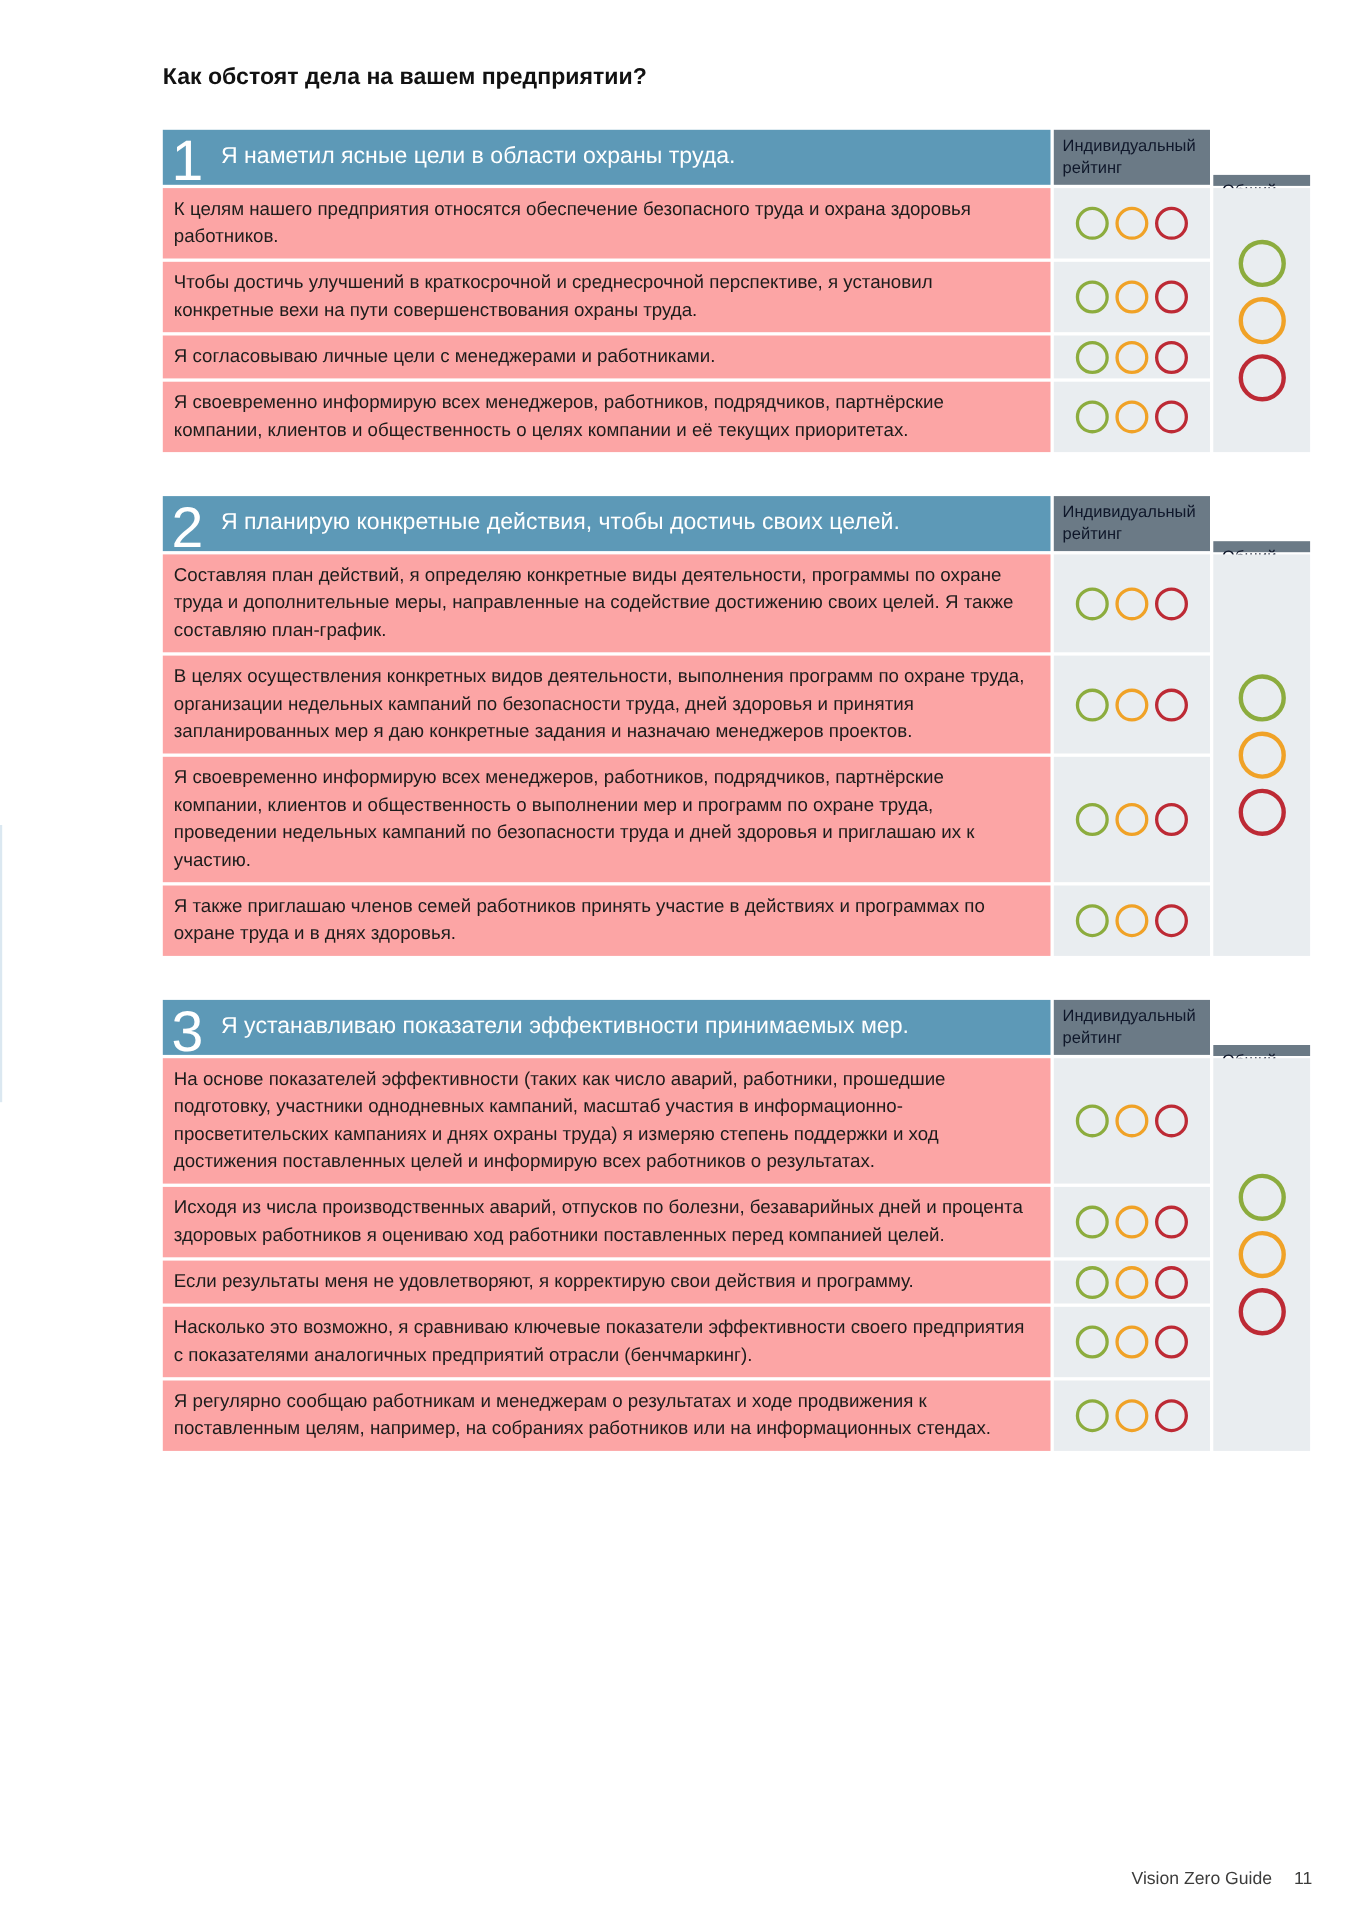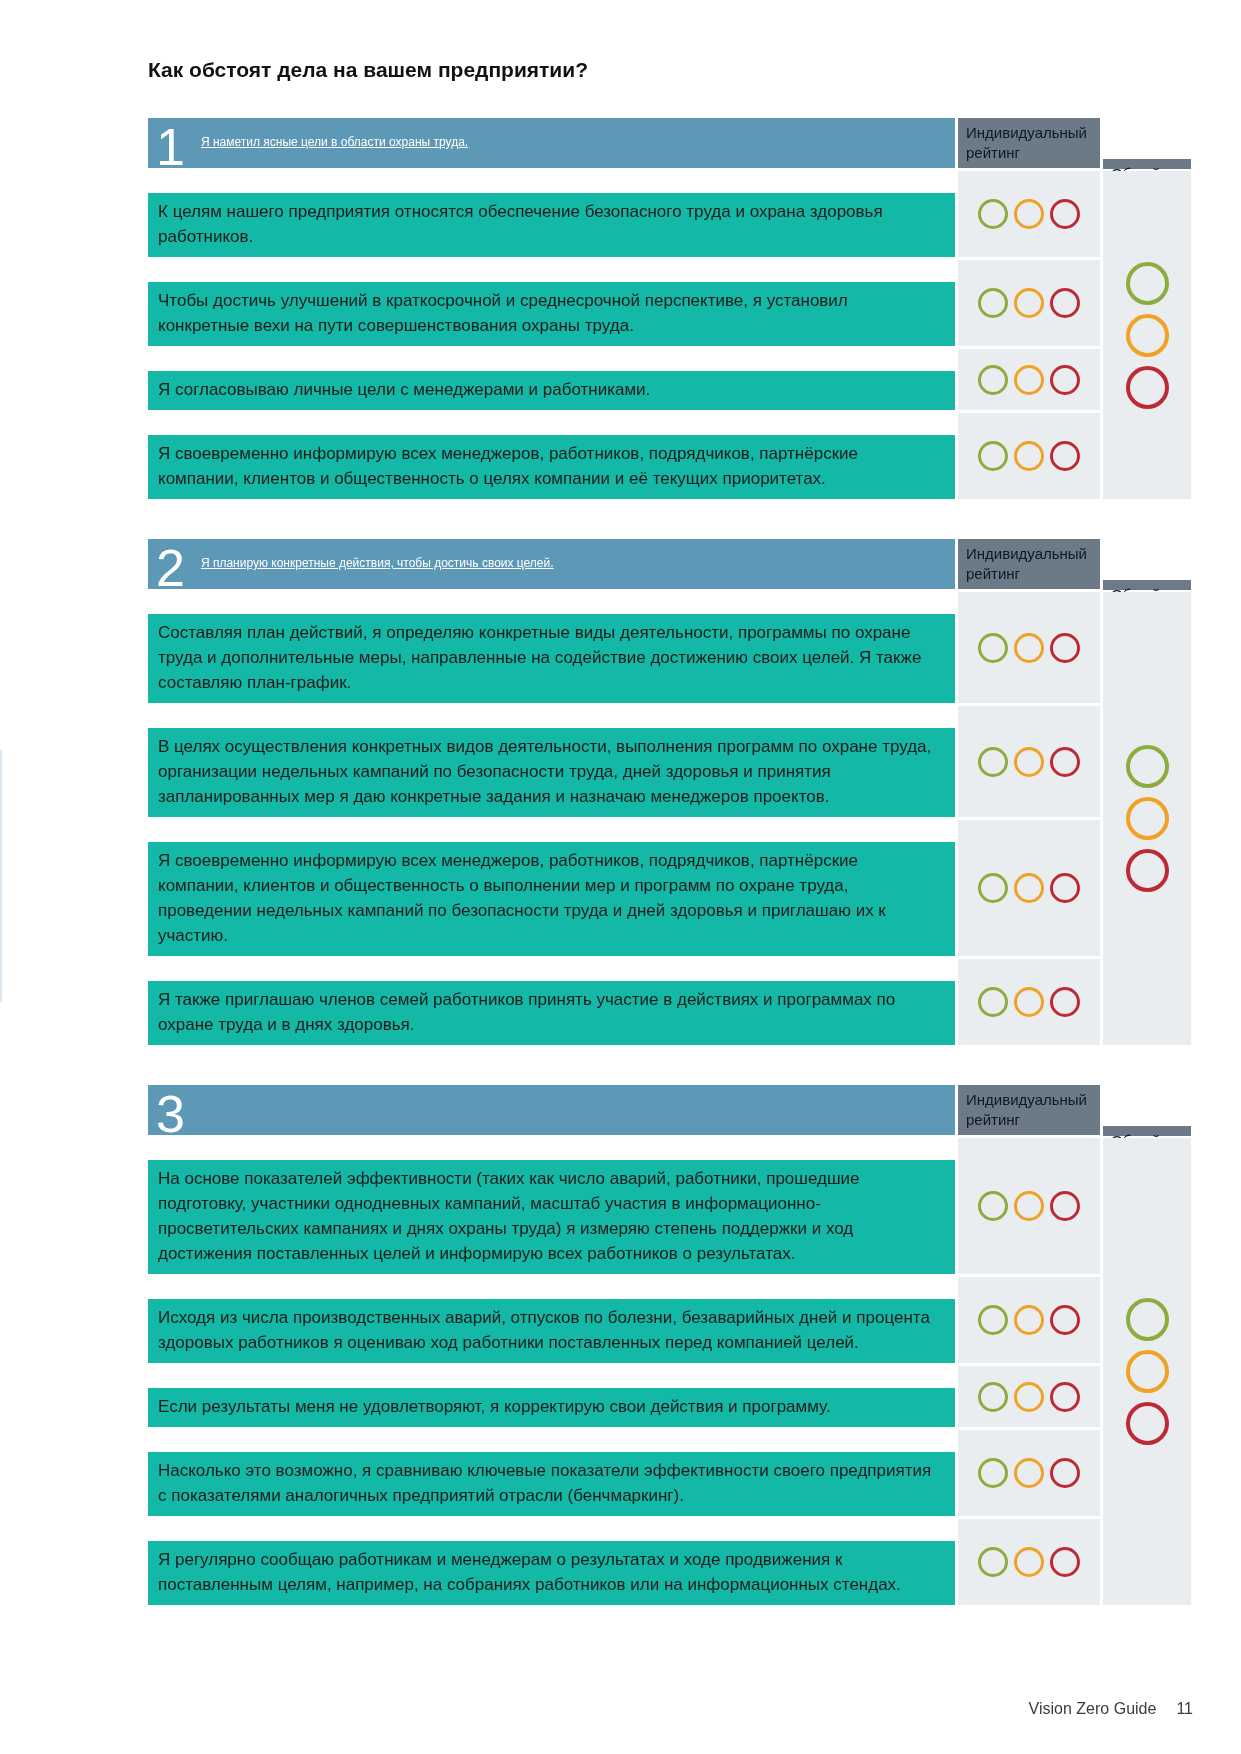--- a/index.html
+++ b/index.html
@@ -43,49 +43,47 @@
     position:relative;
   }
   .head-num {
     font-size:52px;
     line-height:1;
     font-weight:400;
     padding:0 12px 0 8px;
     transform:translateY(4px);
   }
   .head-title {
-    font-size:12px;
+    font-size:21px;
     padding-left:4px;
     transform:translateY(-1px);
-    text-decoration:underline;
   }
   .head-rating {
     background:#6b7a86;
     color:#0f172a;
     font-size:15px;
     line-height:1.3;
     padding:5px 8px;
   }
   .head-ind { flex:0 0 142px; }
   .head-overall { flex:0 0 88px;margin-top:41px; }
   .section-body { display:flex; gap:3px; }
   .rows-col {
     flex:0 0 952px;
     display:flex;
     flex-direction:column;
     gap:3px;
   }
   .row { display:flex; gap:3px; }
   .statement {
     flex:0 0 807px;
-    background:#14b8a6;
+    background:#fca5a5;
     font-size:17px;
     line-height:25px;
     padding:6px 20px 8px 10px;
-    margin-top:22px;
   }
   .ind-cell {
     flex:0 0 142px;
     background:#e9edf0;
     display:flex;
     align-items:center;
     justify-content:center;
     gap:6px;
   }
   .dot {
@@ -235,20 +233,21 @@
             <span class="big-dot" style="border-color: rgb(240, 162, 39);"></span>
             <span class="big-dot" style="border-color: rgb(189, 42, 53);"></span>
           </div>
     </div>
   </section>
 
   <section class="section">
     <div class="section-header">
       <div class="head-main">
         <span class="head-num">3</span>
+        <span class="head-title">Я устанавливаю показатели эффективности принимаемых мер.</span>
       </div>
       <div class="head-rating head-ind">Индивидуальный рейтинг</div>
       <div class="head-rating head-overall">Общий рейтинг</div>
     </div>
     <div class="section-body">
       <div class="rows-col">
   <div class="row">
     <div class="statement">На основе показателей эффективности (таких как число аварий, работники, прошедшие подготовку, участники однодневных кампаний, масштаб участия в информационно-просветительских кампаниях и днях охраны труда) я измеряю степень поддержки и ход достижения поставленных целей и информирую всех работников о результатах.</div>
     <div class="ind-cell">
                 <span class="dot" style="border-color: rgb(140, 172, 62);"></span>

